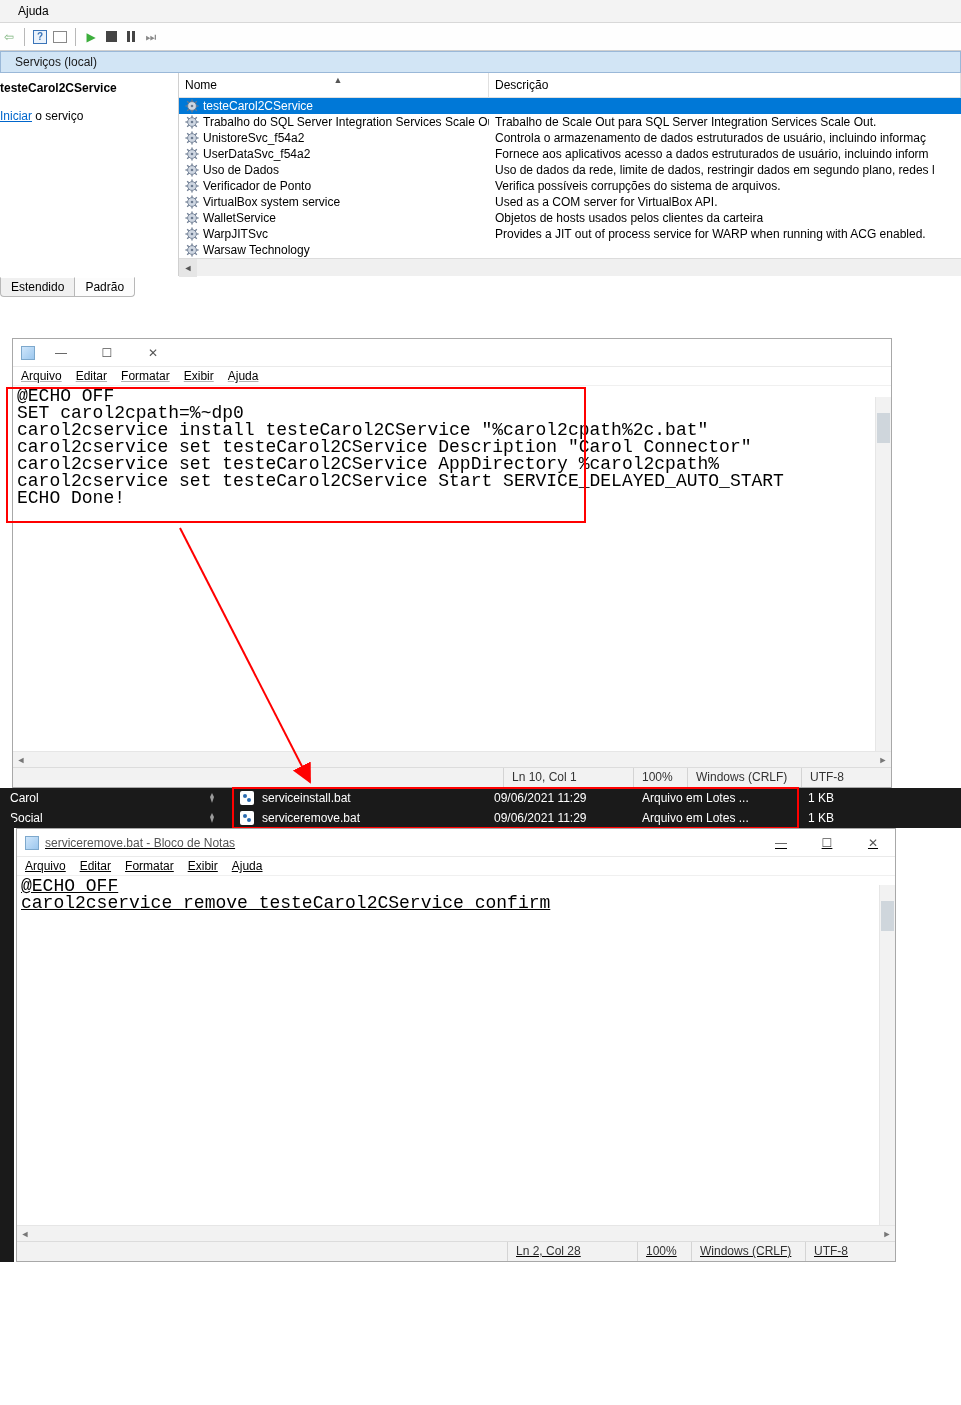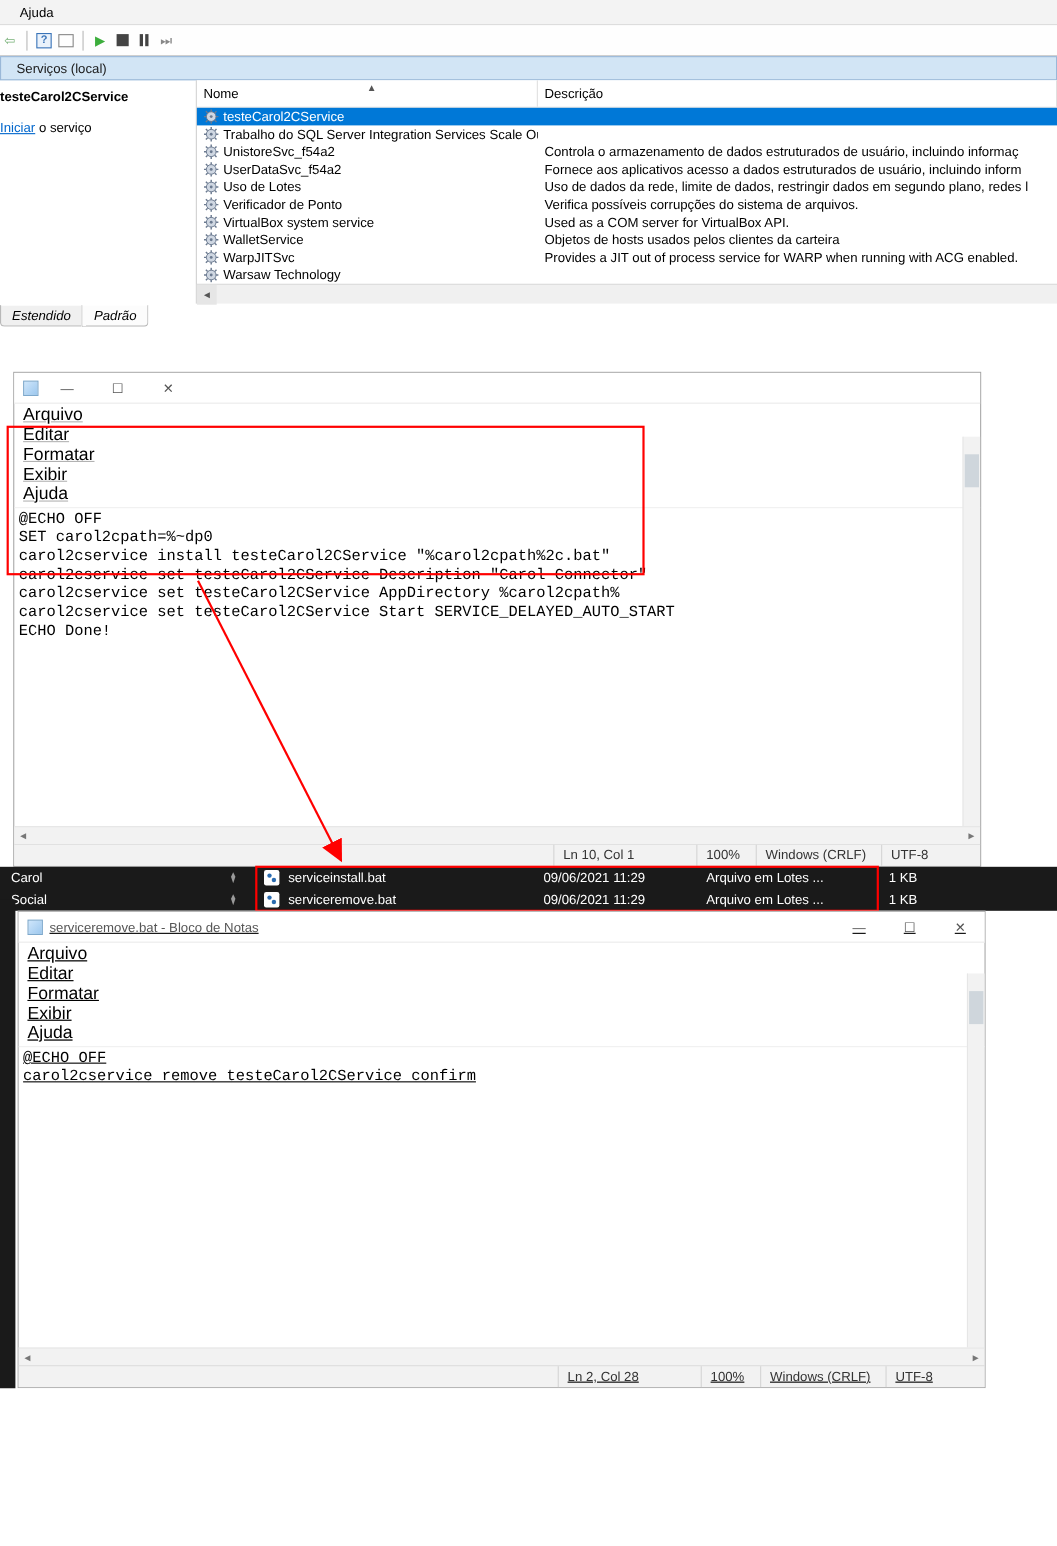--- a/index.html
+++ b/index.html
@@ -36,35 +36,35 @@
   .svc-row { display: flex; font-size: 12px; cursor: default; }
   .svc-row.selected { background: #0078d7; color: #fff; }
   .svc-cell { padding: 1px 6px; display: flex; align-items: center; gap: 4px; white-space: nowrap; overflow: hidden; }
   .svc-cell.nome { width: 310px; }
   .svc-cell.desc { flex: 1; }
   .gear { width: 14px; height: 14px; display: inline-block; }
 
   .svc-hscroll { height: 18px; background: #f0f0f0; border-top: 1px solid #dcdcdc; position: relative; }
   .hscroll-left { position: absolute; left: 0; top: 0; width: 18px; height: 18px; display: flex; align-items: center; justify-content: center; background:#e6e6e6; color:#555; font-size:9px;}
   
-  .svc-tabs { padding: 2px 0 6px 0; font-size: 12px; font-style: italic; }
+  .svc-tabs { padding: 2px 0 6px 0; font-size: 12px; }
   .tab { display: inline-block; padding: 2px 10px; border: 1px solid #b8b8b8; border-top-color: #fff; background: #fcfcfc; border-radius: 0 0 4px 4px; position: relative; top: -1px; }
   .tab.inactive { background: #f0f0f0; }
   
   
   .np-window { margin-top: 34px; border: 1px solid #a8a8a8; background: #fff; width: 880px; margin-left: 12px; position: relative; display: flex; flex-direction: column;}
   #np1 { height: 450px; }
   #np2 { height: 434px; margin-top: 0; text-decoration: underline; }
   .np-titlebar { height: 28px; background: #fff; display: flex; align-items: center; padding: 0 2px 0 8px; border-bottom: 1px solid #eaeaea; color: #555; font-size: 12px; gap: 6px;}
   .np-titleicon { width: 14px; height: 14px; background: linear-gradient(135deg,#cfe6fb,#9cc7ee); border: 1px solid #7da8cc; }
   .np-titletext { flex: 1; }
   .winbtn { width: 40px; height: 26px; display: flex; align-items: center; justify-content: center; color: #555; font-size: 12px;}
-  .np-menubar { padding: 2px 8px; font-size: 16px; display: flex; border-bottom: 1px solid #f0f0f0; flex-direction: column;}
+  .np-menubar { padding: 2px 8px; font-size: 12px; display: flex; gap: 14px; border-bottom: 1px solid #f0f0f0;}
   .np-menubar span { text-decoration: underline; text-decoration-color: rgba(0,0,0,0.3); }
-  .np-content { flex: 1; font-family: Consolas, "Courier New", monospace; font-size: 14px; padding: 2px 4px; white-space: pre; overflow: hidden; position: relative; line-height: 17px;}
+  .np-content { flex: 1; font-family: Consolas, "Courier New", monospace; font-size: 18px; padding: 2px 4px; white-space: pre; overflow: hidden; position: relative; line-height: 17px;}
   .np-scrollbar-v { position: absolute; right: 0; top: 58px; bottom: 36px; width: 16px; background: #f2f2f2; border-left: 1px solid #e6e6e6;}
   .np-scrollbar-v .thumb { position:absolute; top:16px; left:1px; right:1px; height:30px; background:#cfd6dc;}
   #np2 .np-scrollbar-v { top: 56px; bottom: 36px; }
   .np-scrollbar-h { height: 16px; background: #f2f2f2; border-top: 1px solid #e6e6e6; position: relative;}
   .np-scrollbar-h .arrow { position:absolute; top:0; width:16px; height:16px; display:flex; align-items:center; justify-content:center; font-size:9px; color:#777;}
   .np-statusbar { height: 20px; background: #f2f2f2; border-top: 1px solid #dcdcdc; display: flex; font-size: 12px; color: #333; justify-content: space-between;}
   .np-status-cell { border-left: 1px solid #d4d4d4; padding: 2px 8px; }
   .np-status-spacer { flex: 1; }
 
   .redbox-a { border: 2px solid #ff0000; position: absolute; pointer-events: none; }
@@ -175,20 +175,21 @@
                       <line x1="0.5" y1="8" x2="3" y2="8"></line>
                       <line x1="13" y1="8" x2="15.5" y2="8"></line>
                       <line x1="2.5" y1="2.5" x2="4.3" y2="4.3"></line>
                       <line x1="11.7" y1="11.7" x2="13.5" y2="13.5"></line>
                       <line x1="2.5" y1="13.5" x2="4.3" y2="11.7"></line>
                       <line x1="11.7" y1="4.3" x2="13.5" y2="2.5"></line>
                     </g>
                   </svg></span>
                 <span>Trabalho do SQL Server Integration Services Scale Out 15.0</span>
               </div>
+              <div class="svc-cell desc">Trabalho de Scale Out para SQL Server Integration Services Scale Out.</div>
             </div>
             <div class="svc-row">
               <div class="svc-cell nome">
                 <span class="gear"><svg viewBox="0 0 16 16" width="14" height="14">
                     <circle cx="8" cy="8" r="5" fill="#cfd7e2" stroke="#6b7a90" stroke-width="1"></circle>
                     <circle cx="8" cy="8" r="1.5" fill="#6b7a90"></circle>
                     <g stroke="#6b7a90" stroke-width="1.5">
                       <line x1="8" y1="0.5" x2="8" y2="3"></line>
                       <line x1="8" y1="13" x2="8" y2="15.5"></line>
                       <line x1="0.5" y1="8" x2="3" y2="8"></line>
@@ -232,21 +233,21 @@
                       <line x1="8" y1="0.5" x2="8" y2="3"></line>
                       <line x1="8" y1="13" x2="8" y2="15.5"></line>
                       <line x1="0.5" y1="8" x2="3" y2="8"></line>
                       <line x1="13" y1="8" x2="15.5" y2="8"></line>
                       <line x1="2.5" y1="2.5" x2="4.3" y2="4.3"></line>
                       <line x1="11.7" y1="11.7" x2="13.5" y2="13.5"></line>
                       <line x1="2.5" y1="13.5" x2="4.3" y2="11.7"></line>
                       <line x1="11.7" y1="4.3" x2="13.5" y2="2.5"></line>
                     </g>
                   </svg></span>
-                <span>Uso de Lotes</span>
+                <span>Uso de Dados</span>
               </div>
               <div class="svc-cell desc">Uso de dados da rede, limite de dados, restringir dados em segundo plano, redes l</div>
             </div>
             <div class="svc-row">
               <div class="svc-cell nome">
                 <span class="gear"><svg viewBox="0 0 16 16" width="14" height="14">
                     <circle cx="8" cy="8" r="5" fill="#cfd7e2" stroke="#6b7a90" stroke-width="1"></circle>
                     <circle cx="8" cy="8" r="1.5" fill="#6b7a90"></circle>
                     <g stroke="#6b7a90" stroke-width="1.5">
                       <line x1="8" y1="0.5" x2="8" y2="3"></line>

